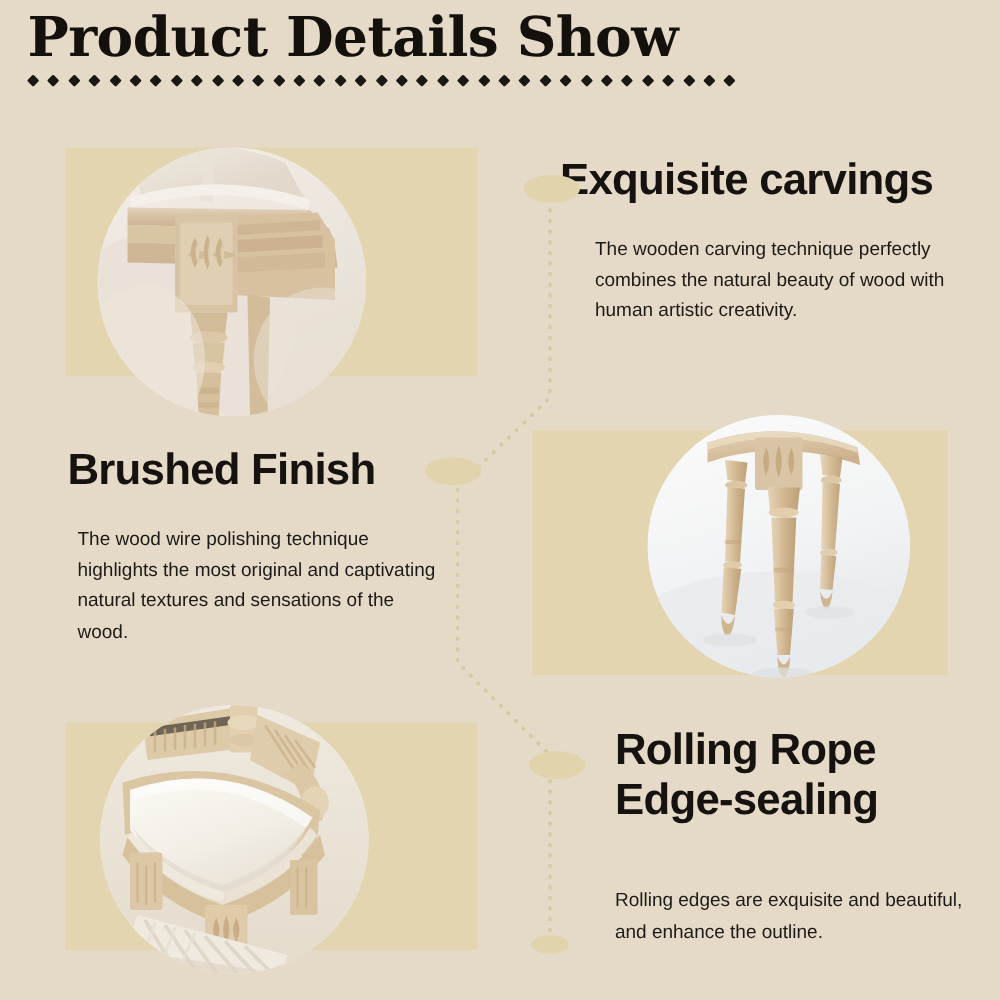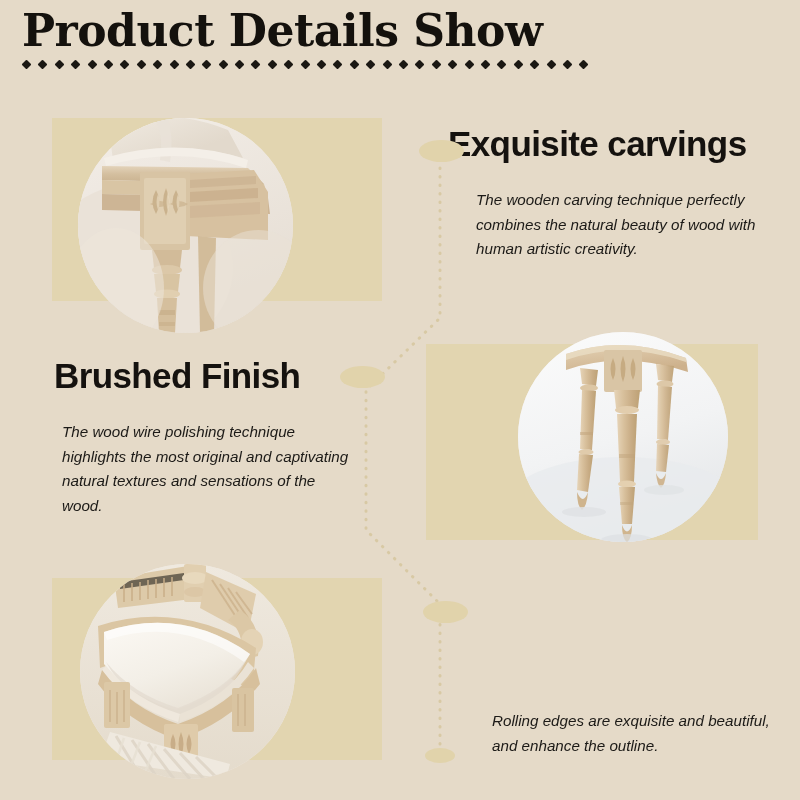--- a/index.html
+++ b/index.html
@@ -93,21 +93,20 @@
     margin: 0;
     white-space: pre-line;
   }
   .sec-body {
     position: absolute;
     font-size: 15.2px;
     line-height: 1.62;
     color: #1c1a17;
     margin: 0;
     white-space: pre-line;
-    font-style: italic;
   }
   .bullet {
     position: absolute;
     width: 45px;
     height: 22px;
     border-radius: 50%;
     background: #e1d3ab;
   }
   .bullet.small {
     width: 30px;
@@ -418,18 +417,20 @@
         </g>
         <g stroke="#e7e0d3" stroke-width="2.5" opacity="0.8">
           <path d="M 44 174 L 30 215"></path>
             <path d="M 60 178 L 46 215"></path>
           <path d="M 76 182 L 62 215"></path>
         </g>
       </svg>
     </div>
   </div>
 
+  <h2 class="sec-head" style="left:492px; top:580px; width:290px;">Rolling Rope
+Edge-sealing</h2>
   <div class="bullet" style="left:423px; top:601px;"></div>
   <p class="sec-body" style="left:492px; top:709px; width:290px;">Rolling edges  are exquisite and beautiful, and enhance the outline.</p>
 
   <div class="bullet small" style="left:425px; top:748px;"></div>
 
 </div>
 
 </body></html>

